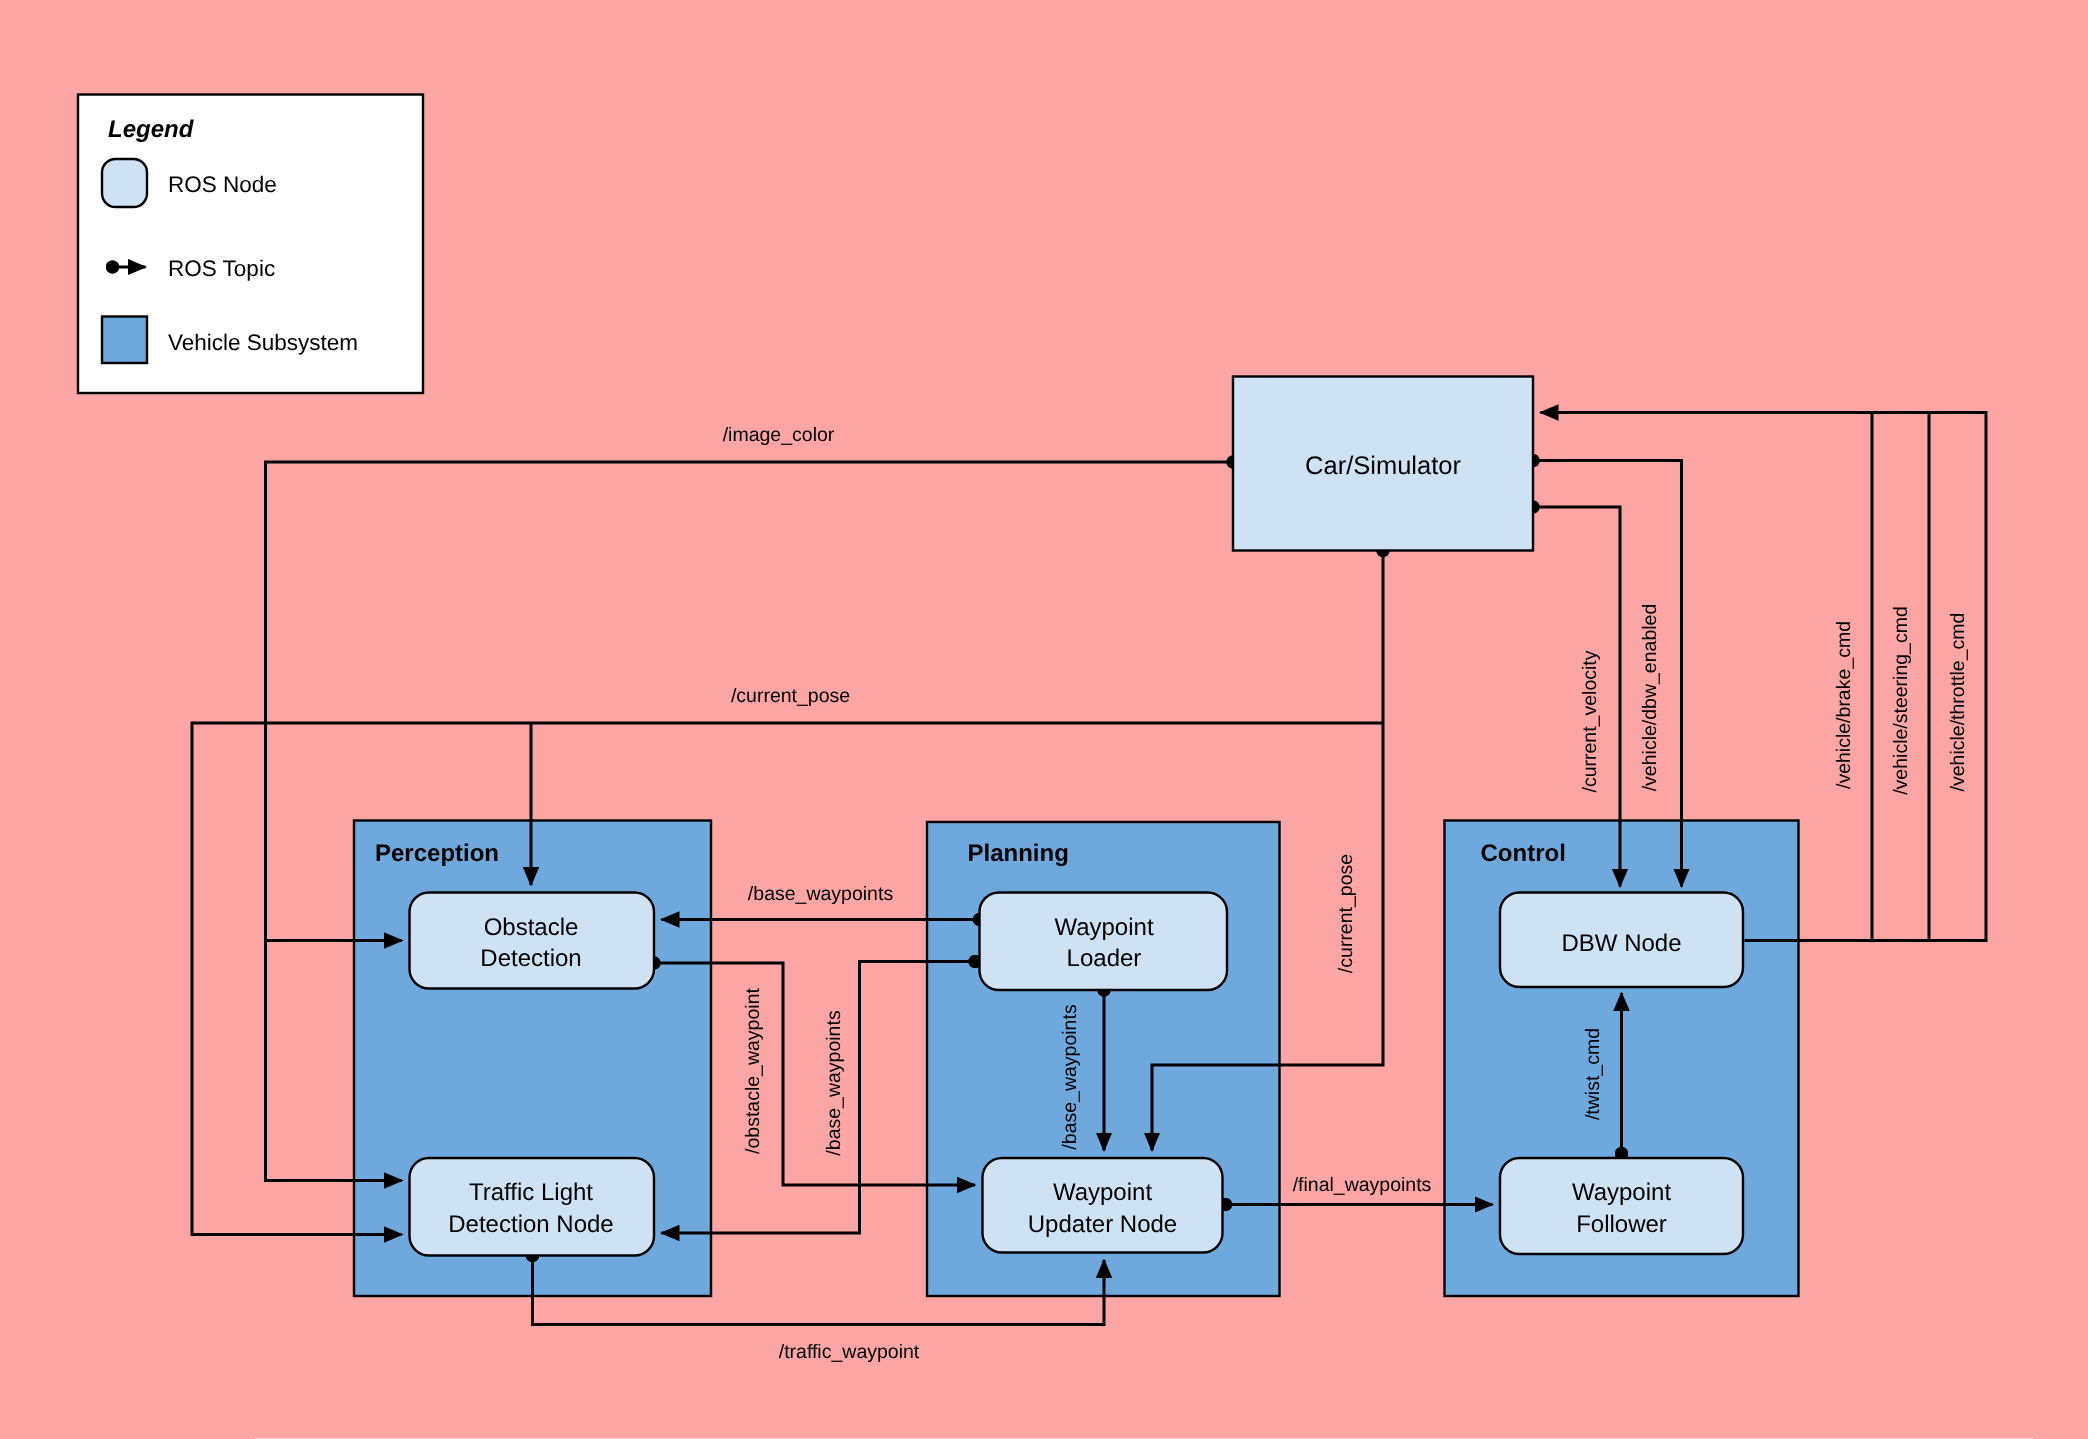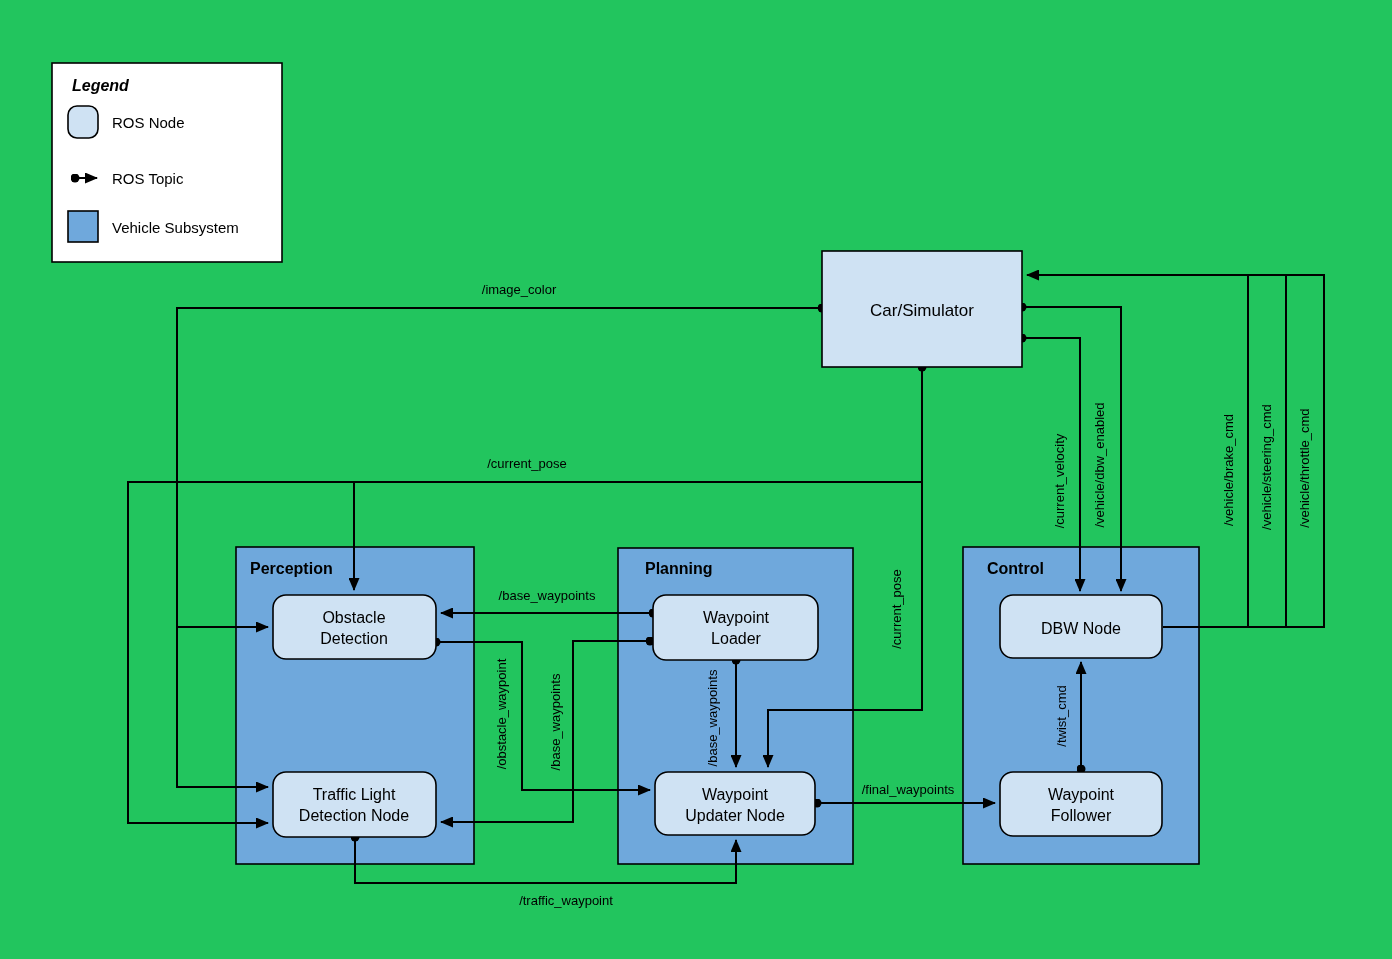--- a/index.html
+++ b/index.html
@@ -1,16 +1,16 @@
 <!DOCTYPE html>
 <html><head>
 <meta charset="utf-8">
 <style>
   html, body { margin: 0; padding: 0; background: #ffffff; }
-  .stage { position: relative; width: 1392px; height: 959px; background: #22c55e; }
+  .stage { position: relative; width: 1392px; height: 959px; background: #fca5a5; }
   svg { display: block; }
   text {
     font-family: "Liberation Sans", "DejaVu Sans", sans-serif;
     fill: #000000;
   }
   .node-label   { font-size: 16px; }
   .big-label    { font-size: 17px; }
   .topic-label  { font-size: 13px; }
   .subsys-title { font-size: 16px; font-weight: bold; }
   .legend-title { font-size: 16px; font-weight: bold; font-style: italic; }

